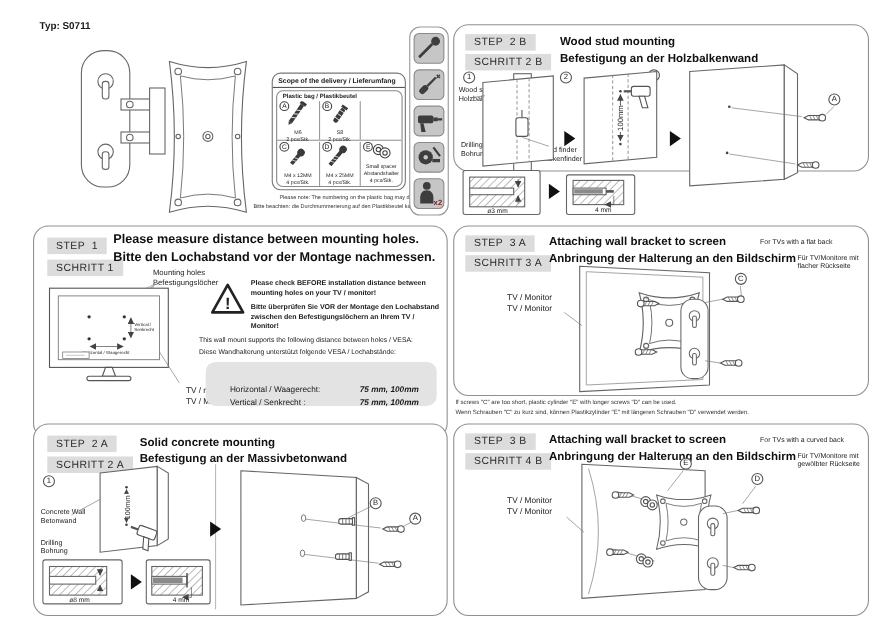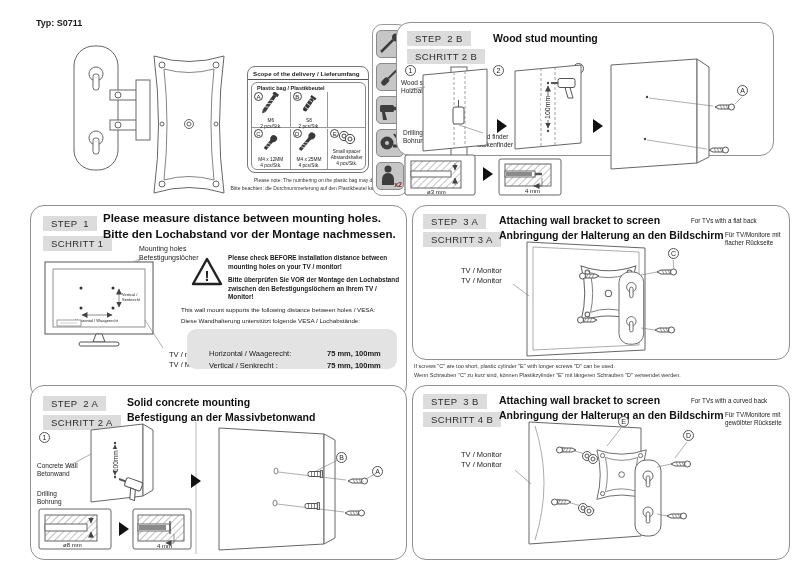--- a/index.html
+++ b/index.html
@@ -15,21 +15,21 @@
   .sub { position:absolute; font-size:6.3px; color:#222; line-height:1.3; }
   .small-label { position:absolute; font-size:6.5px; line-height:1.3; color:#222; }
   .lead-label { position:absolute; font-size:7.5px; line-height:1.35; color:#222; }
   .note { position:absolute; font-size:5.5px; color:#333; line-height:1.6; }
   .circ { position:absolute; width:11px; height:11px; border:1px solid #555; border-radius:50%;
           font-size:7px; line-height:10px; text-align:center; background:#fff; color:#222; }
   svg.draw { position:absolute; overflow:visible; }
   .graybox { position:absolute; background:#e3e3e3; border-radius:9px; }
   .gb-row { display:flex; font-size:7.5px; padding:3px 0 0 22px; }
   .gb-label { width:118px; }
-  .gb-val { font-weight:bold; }
+  .gb-val { font-weight:bold;font-style:italic; }
   
   .scope-box { position:absolute; left:247px; top:66px; width:122px; height:107px;
                border:1px solid #777; border-radius:8px; background:#fff; }
   .scope-title { font-size:6.2px; font-weight:bold; padding:3px 4px 2px 5px; border-bottom:1px solid #555; }
   .bag-box { position:absolute; left:3px; top:15px; width:115px; height:88px;
              border:1px solid #888; border-radius:6px; }
   .bag-title { font-size:5.5px; font-weight:bold; padding:2px 0 0 5px; }
   .prow { position:absolute; left:0; width:100%; display:flex; }
   .pcell { position:relative; width:38px; text-align:center; }
   .pcell + .pcell { border-left:1px solid #999; }
@@ -246,24 +246,25 @@
     </div>
     <div class="tool">
       <svg width="26" height="26">
         <circle cx="11" cy="6" r="3.5" fill="#3d3d3d"></circle>
         <path d="M11,10 C7,10 5,13 5,17 L5,22 L17,22 L17,17 C17,13 15,10 11,10 Z" fill="#3d3d3d"></path>
       </svg>
       <span class="x2">x2</span>
     </div>
   </div>
 
-  <div class="panel" style="left:396px;top:22px;width:378px;height:134px">
+  <div class="panel" style="left:412px;top:22px;width:378px;height:134px">
     <div class="tag" style="left:10px;top:8px">STEP  2 B</div>
     <div class="tag" style="left:10px;top:26px">SCHRITT 2 B</div>
     <div class="title" style="left:96px;top:9px">Wood stud mounting</div>
+    <div class="title" style="left:96px;top:24px">Befestigung an der Holzbalkenwand</div>
     <span class="circ" style="left:8px;top:42px">1</span>
     <span class="circ" style="left:96px;top:42px">2</span>
     <span class="circ" style="left:176px;top:40px">3</span>
     <div class="small-label" style="left:4px;top:56px">
       <div>Wood stud</div>
       <div>Holzbalken</div>
     </div>
     <div class="small-label" style="left:80px;top:110px">
       <div>Stud finder</div>
       <div>Balkenfinder</div>

